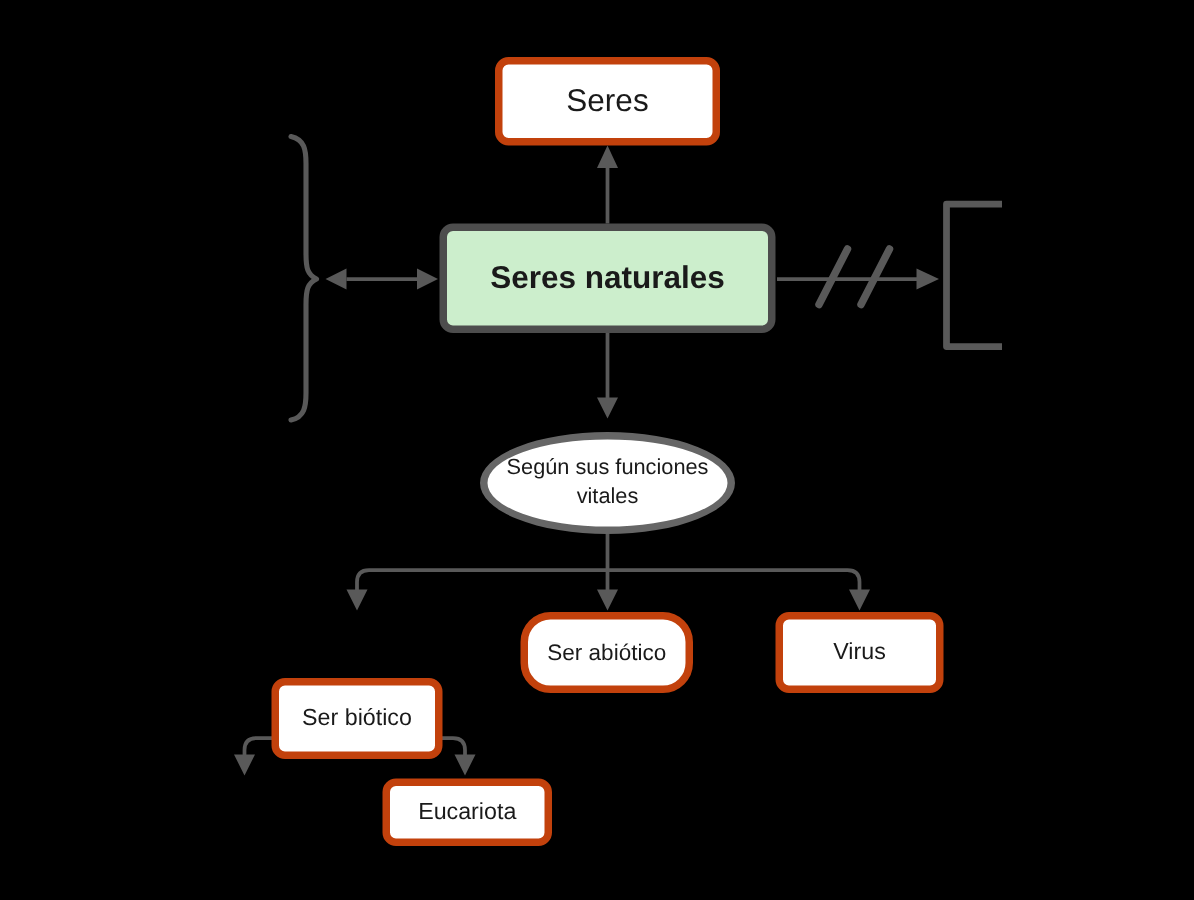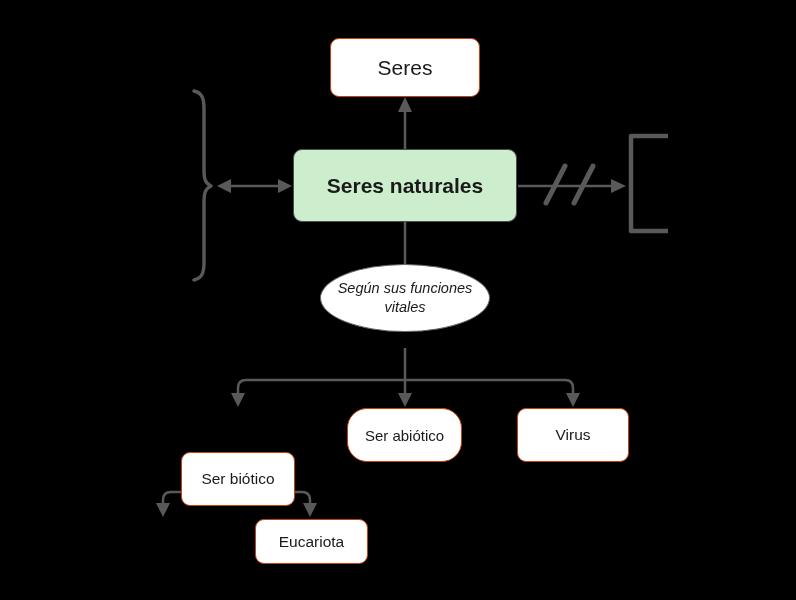--- a/index.html
+++ b/index.html
@@ -10,36 +10,36 @@
     font-family:"Liberation Sans", sans-serif;
     overflow:hidden;
   }
   .connector-layer{
     position:absolute;left:0;top:0;width:796px;height:600px;
   }
   .node{
     position:absolute;
     display:flex;align-items:center;justify-content:center;
     background:#ffffff;
-    border:1px solid #c2410c;
+    border:5px solid #c2410c;
     border-radius:9px;
     color:#1a1a1a;
     box-sizing:border-box;
     text-align:center;
   }
   .node-seres{left:330px;top:38px;width:150px;height:59px;font-size:21px;}
   .node-seres-naturales{
     left:293px;top:149px;width:224px;height:73px;
     background:#cceecc;border-color:#4d4d4d;
     font-size:21px;font-weight:700;
   }
   .node-funciones{
-    left:320px;top:264px;width:170px;height:68px;
+    left:320px;top:288px;width:170px;height:68px;
     border-radius:50%;border-color:#666666;
-    font-size:14.5px;line-height:1.3;padding:0 12px;font-style:italic;
+    font-size:14.5px;line-height:1.3;padding:0 12px;
   }
   .node-ser-biotico{left:181px;top:408px;width:114px;height:54px;font-size:15.5px;margin-top:44px;}
   .node-ser-abiotico{left:347px;top:408px;width:115px;height:54px;font-size:15px;border-radius:20px;}
   .node-virus{left:517px;top:408px;width:112px;height:54px;font-size:15.5px;}
   .node-eucariota{left:107px;top:519px;width:112px;height:45px;font-size:15.5px;}
   .node-procariota{left:255px;top:519px;width:113px;height:45px;font-size:15.5px;}
 </style>
 </head>
 <body>
 

